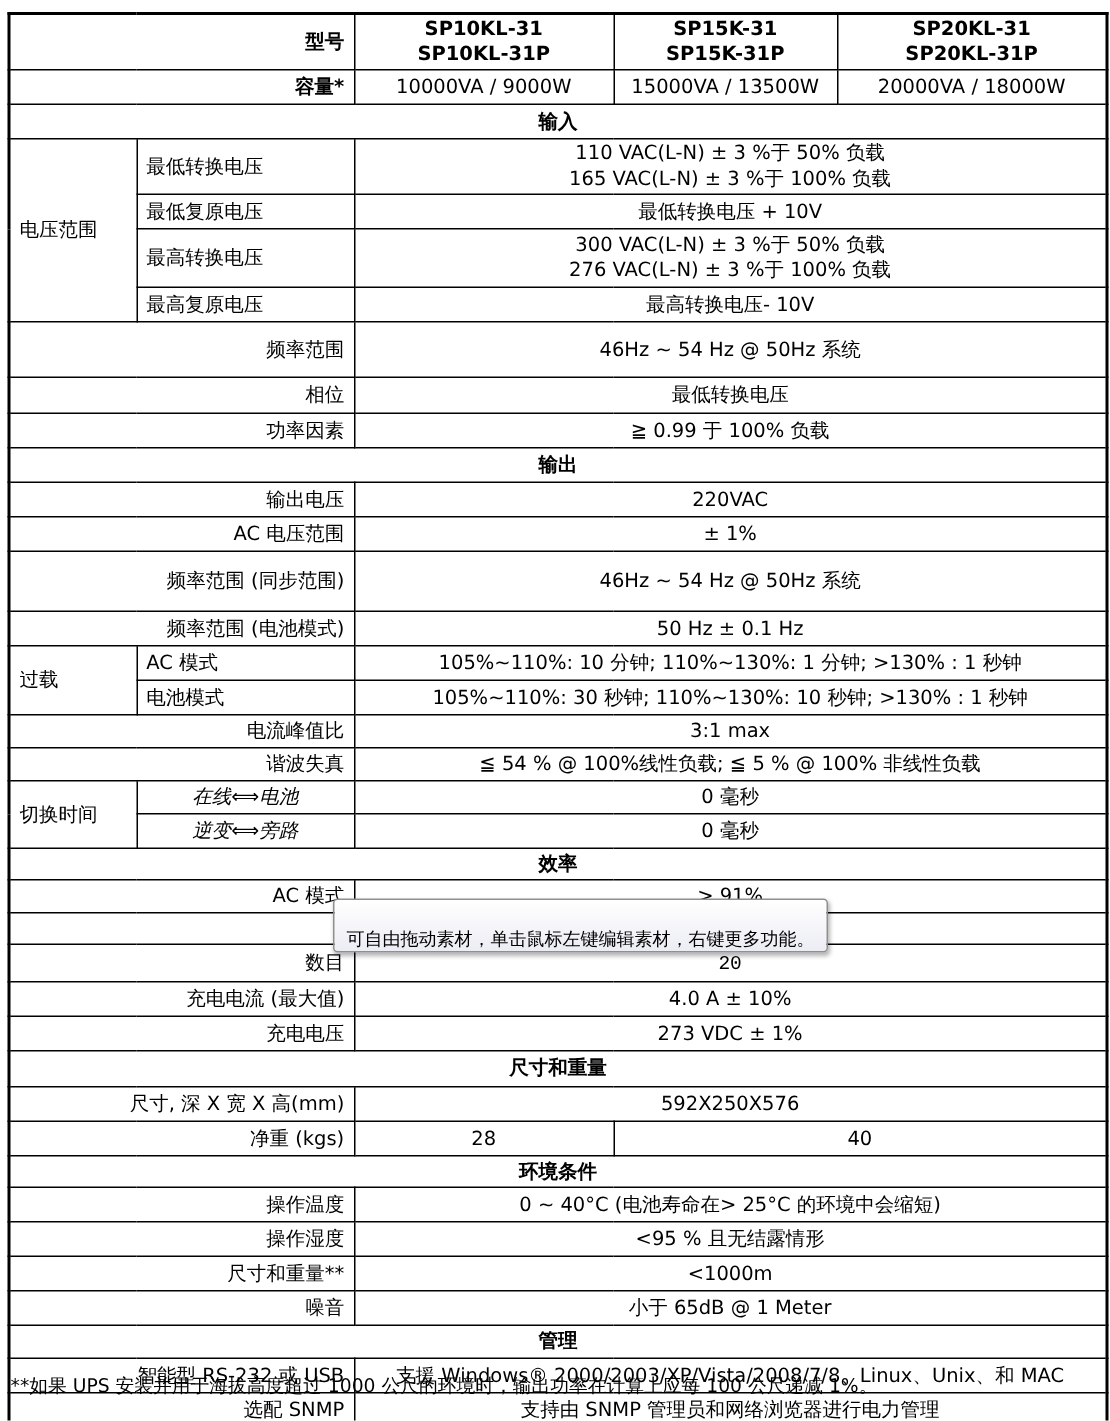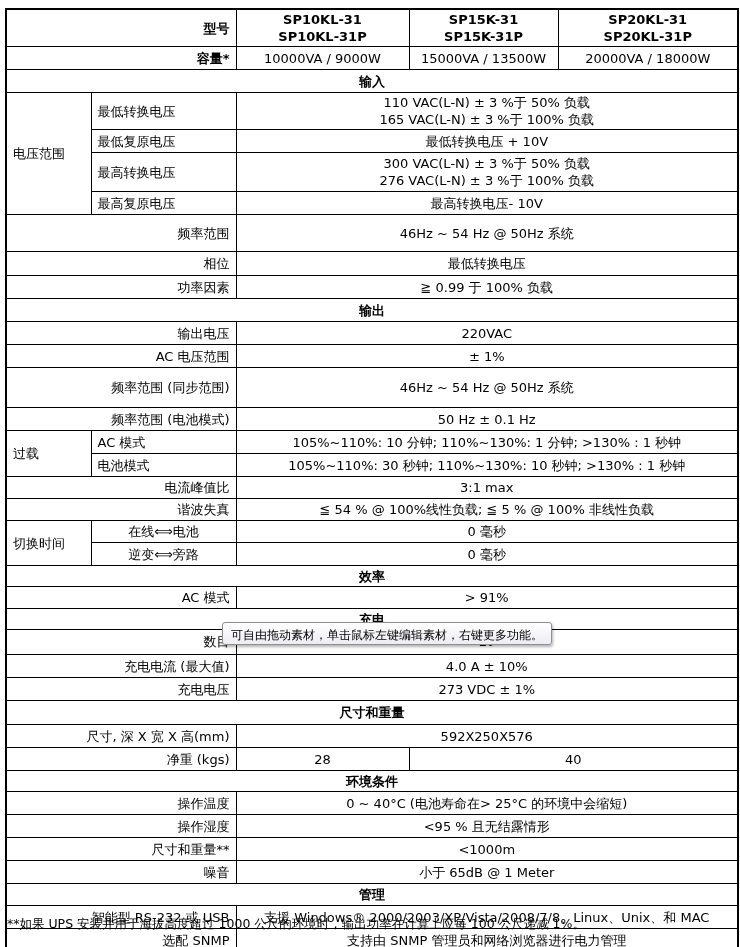--- a/index.html
+++ b/index.html
@@ -17,43 +17,43 @@
     border:1px solid #000;
     font-size:13px;line-height:17px;
     padding:1px 6px;
     vertical-align:middle;
     overflow:hidden;
   }
   td.lbl{text-align:right;}
   td.val{text-align:center;}
   td.grp{text-align:left;}
   td.sub{text-align:left;}
-  td.subc{text-align:center;}
+  td.subc{text-align:center;font-style:italic;}
   td.b{font-weight:bold;}
   tr.sec td{font-weight:bold;text-align:center;font-size:13px;}
   tr.h20 td{height:18px;}
   tr.h21 td{height:19px;}
   tr.h22 td{height:20px;}
   tr.h23 td{height:21px;}
   tr.h24 td{height:22px;font-family:Liberation Mono, monospace;}
   tr.h36 td{height:34px;}
   tr.h38 td{height:36px;}
   tr.h39 td{height:37px;}
   .vline{display:block;}
   .footnotes{position:absolute;left:7px;top:916px;width:726px;}
   .footnote{font-size:12.5px;line-height:16px;margin:0 0 1px 0;}
   .tooltip{
-    position:absolute;left:222px;top:622px;
+    position:absolute;left:222px;top:599px;
     height:23px;box-sizing:border-box;
     background:linear-gradient(#ffffff,#ecedf4);
     border:1px solid #8f8f93;
     border-radius:3px;
     box-shadow:1px 2px 3px rgba(0,0,0,0.30);
     font-size:12px;line-height:19px;
-    padding:3px 8px;
+    padding:17px 8px;
     white-space:nowrap;
     z-index:5;
   }
 </style>
 </head>
 <body>
 
 <div class="sheet">
   <table class="spec">
     <colgroup>

